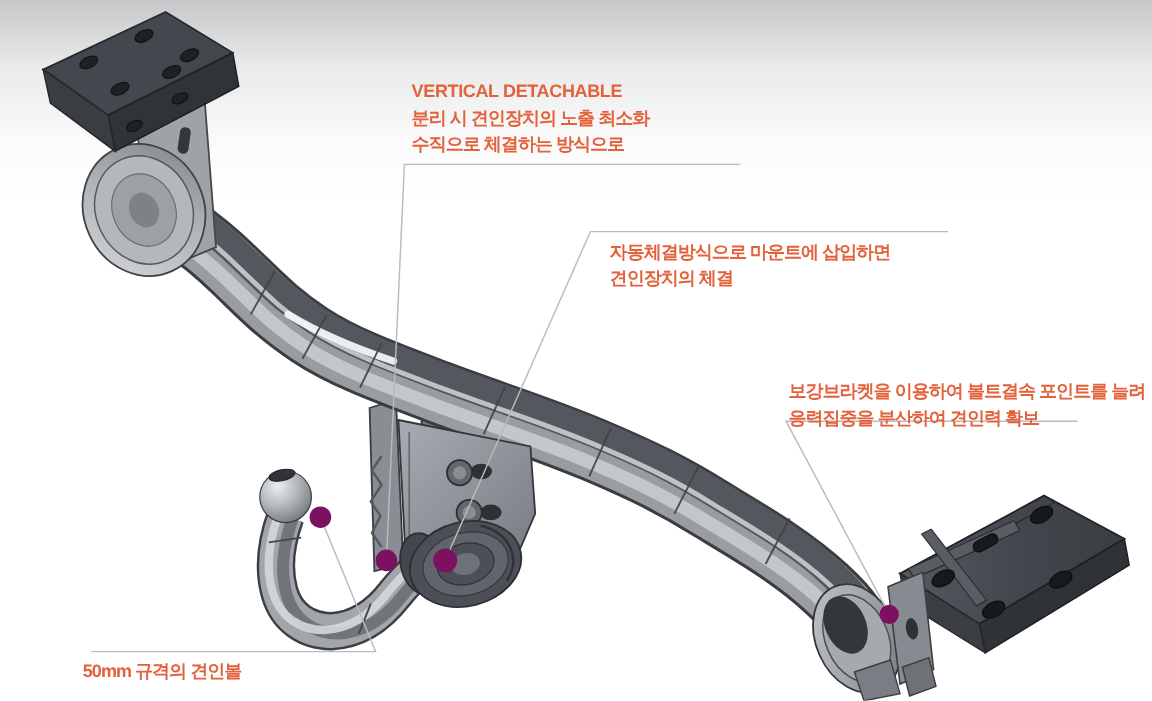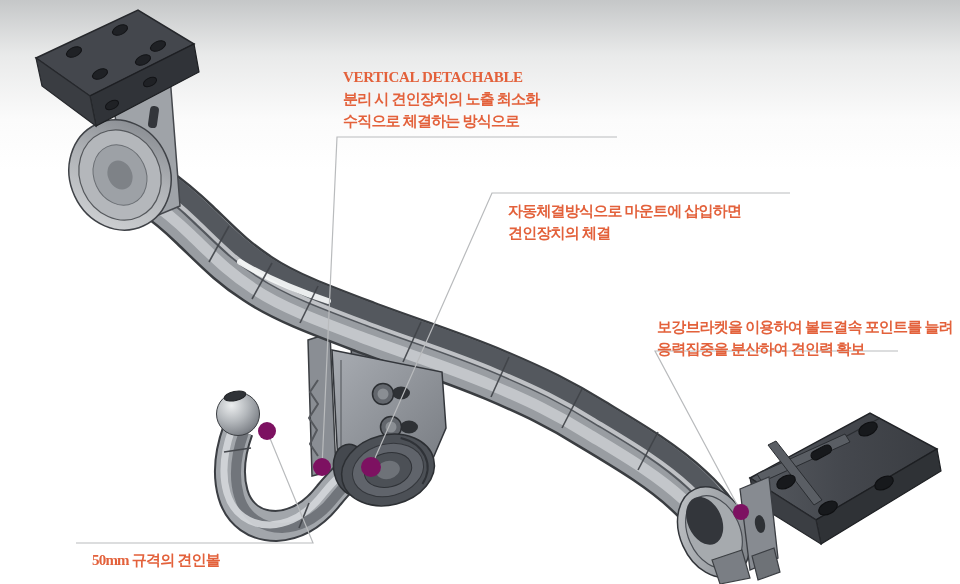--- a/index.html
+++ b/index.html
@@ -1,19 +1,19 @@
 <!DOCTYPE html>
 <html><head>
 <meta charset="utf-8">
 <style>
   html,body{margin:0;padding:0;background:#ffffff;}
   .stage{
     position:relative;width:960px;height:584px;overflow:hidden;
     background:linear-gradient(to bottom,#c5c7c8 0px,#e9eaea 55px,#fbfbfb 120px,#ffffff 170px,#ffffff 100%);
-    font-family:Liberation Serif, serif;
+    font-family:Liberation Sans, sans-serif;
   }
   .stage svg{position:absolute;left:0;top:0;}
   .label{
     position:absolute;color:#e3613b;font-weight:bold;line-height:22px;
     font-size:15px;letter-spacing:-0.8px;white-space:nowrap;
   }
   .label .en{font-size:15px;letter-spacing:-0.3px;display:block;}
   .label span{display:block;}
 </style>
 </head>
@@ -188,17 +188,17 @@
 <div class="label" style="left:494px;top:200px;margin-left:14px;">
   <span>자동체결방식으로 마운트에 삽입하면</span>
   <span>견인장치의 체결</span>
 </div>
 
 <div class="label" style="left:657px;top:316px;">
   <span>보강브라켓을 이용하여 볼트결속 포인트를 늘려</span>
   <span>응력집중을 분산하여 견인력 확보</span>
 </div>
 
-<div class="label" style="left:92px;top:549px;">
+<div class="label" style="left:69px;top:549px;">
   <span>50mm 규격의 견인볼</span>
 </div>
 
 </div>
 
 </body></html>

